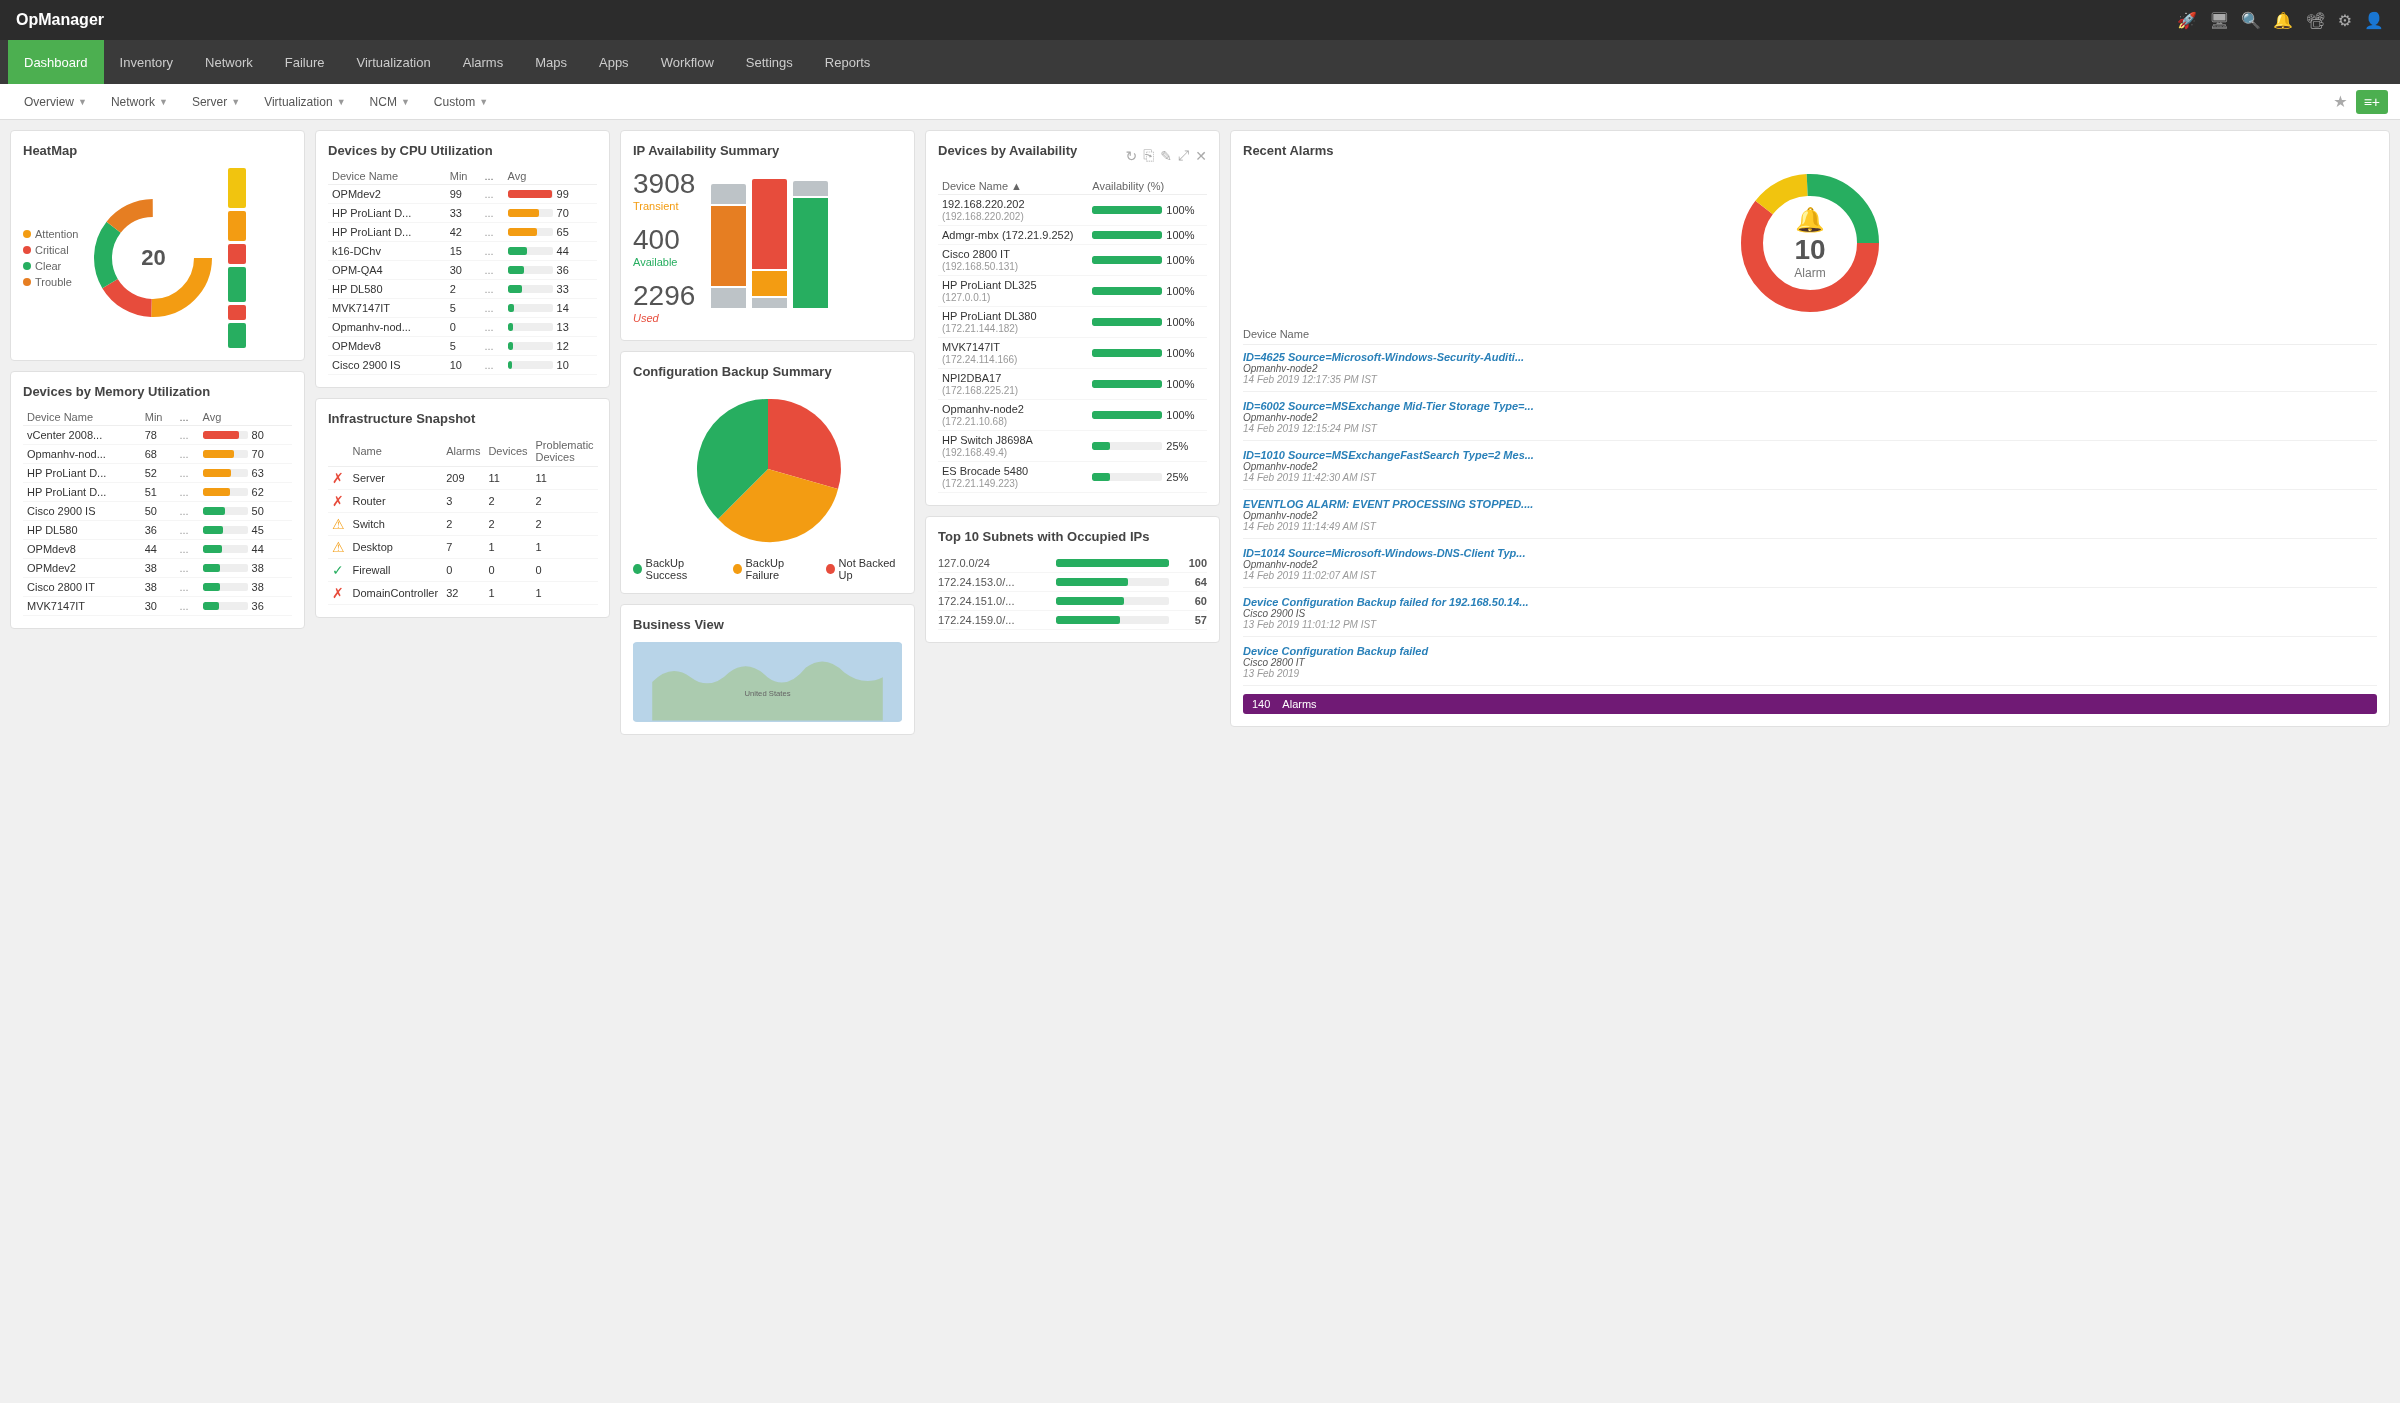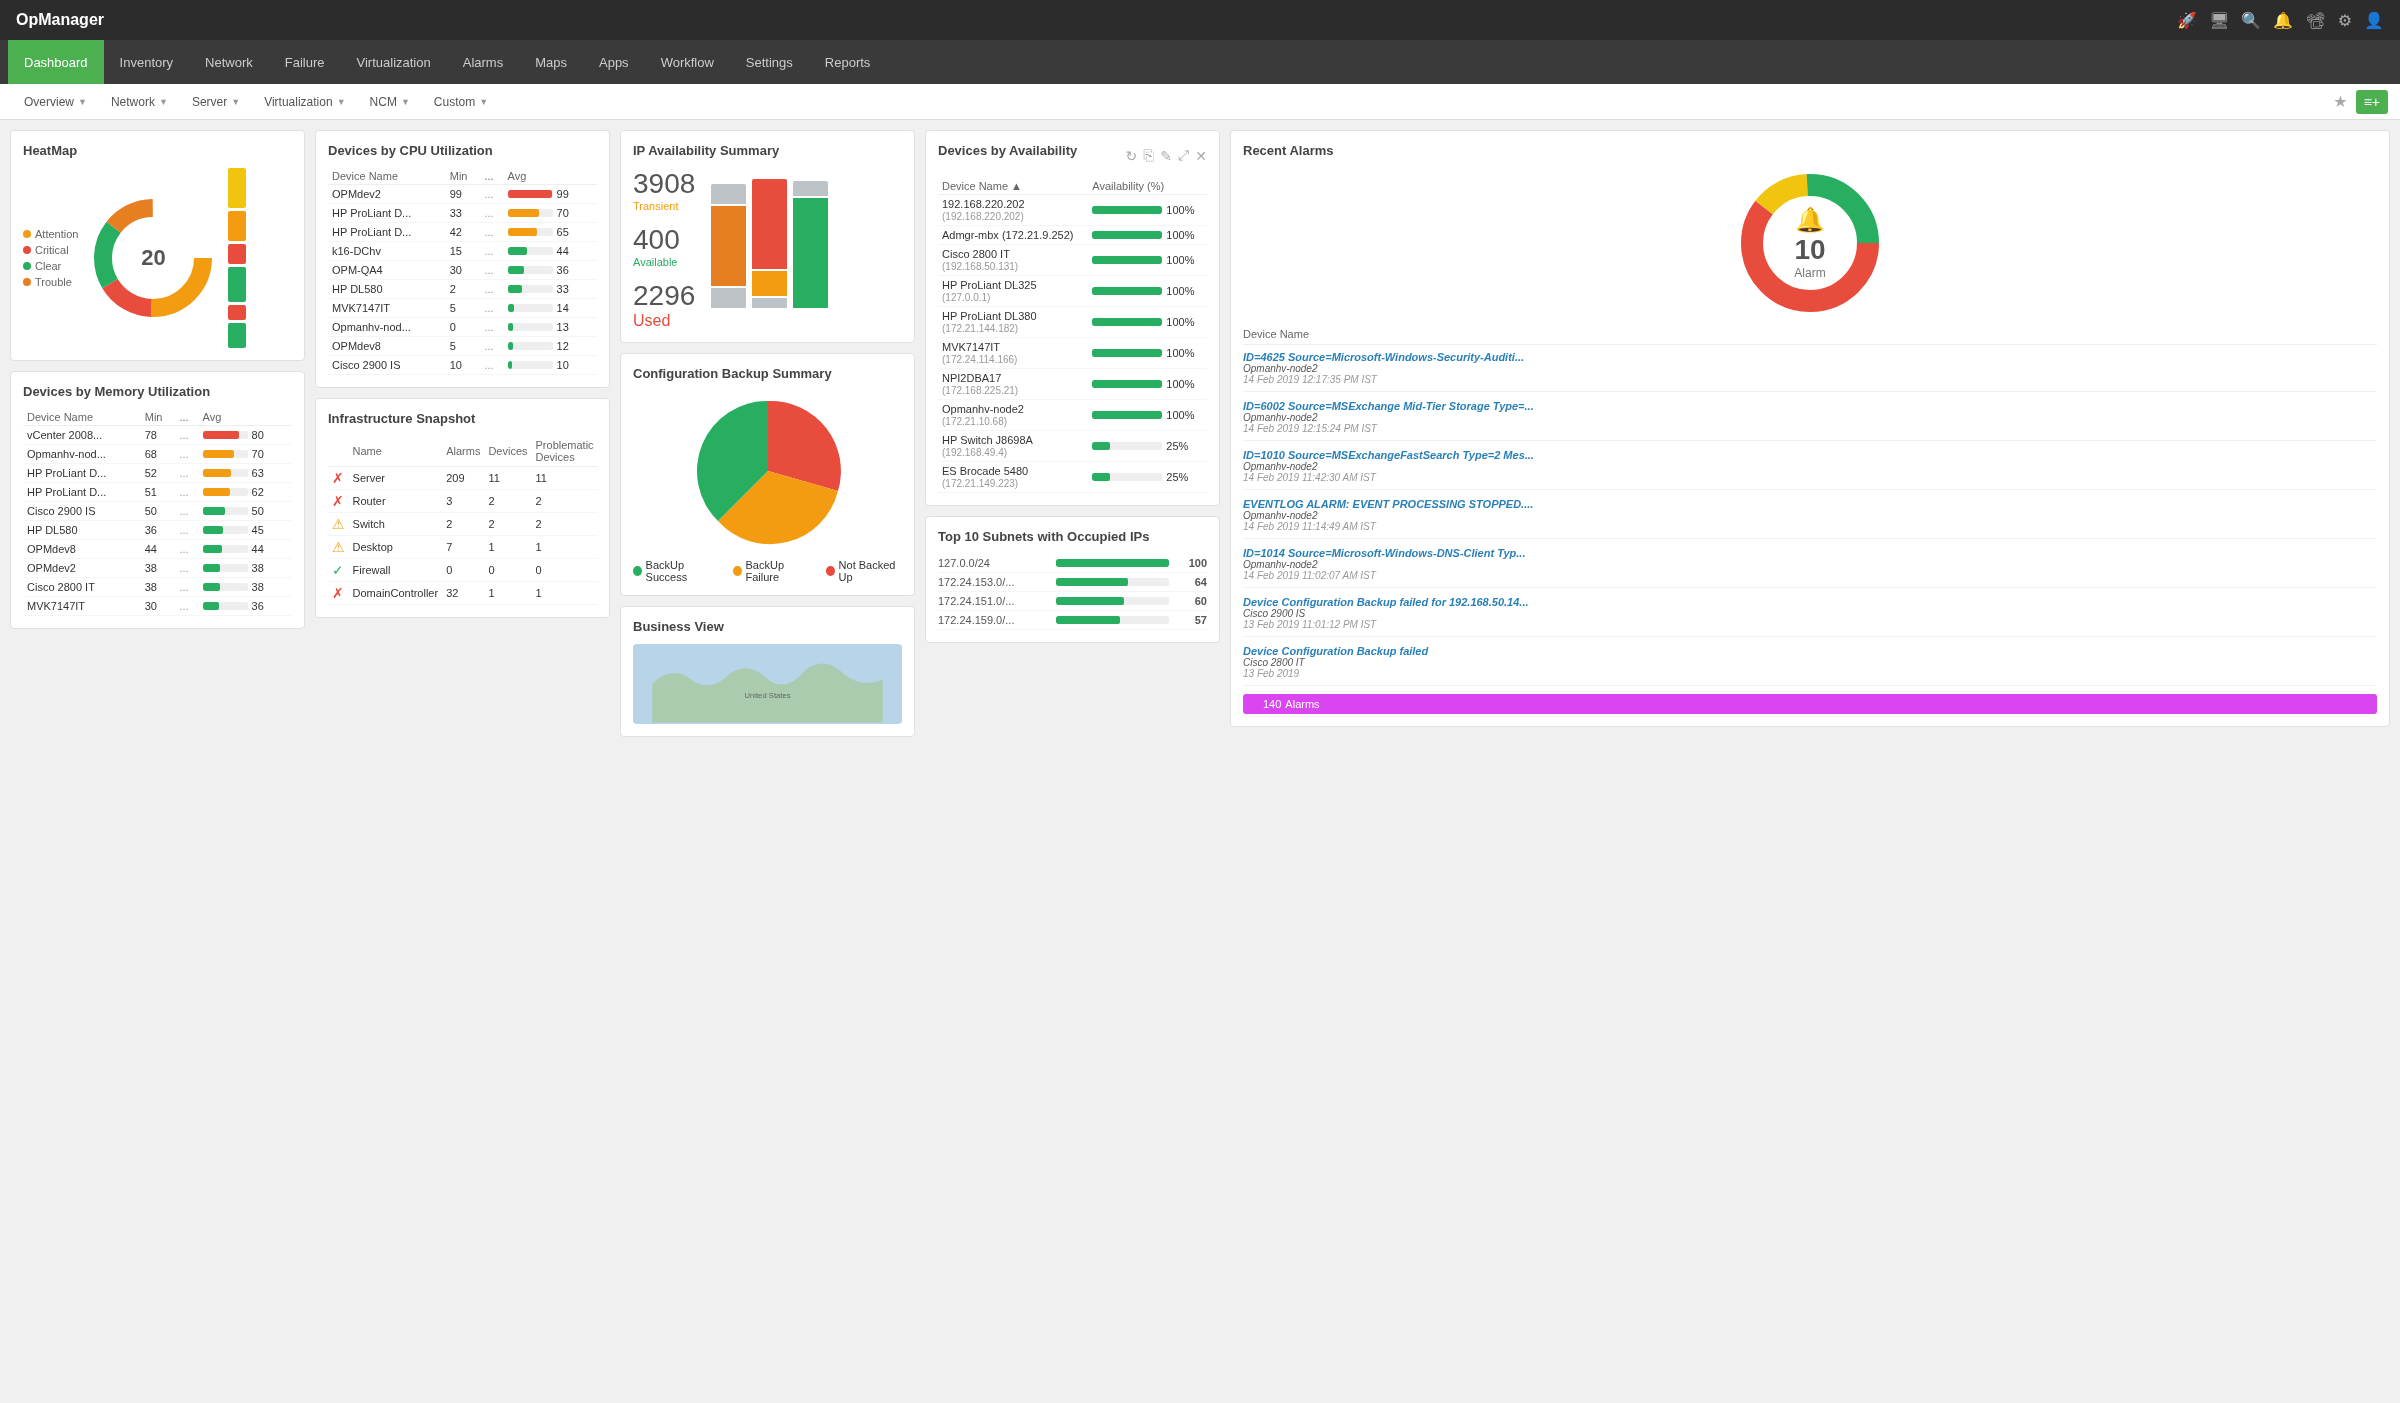--- a/index.html
+++ b/index.html
@@ -71,21 +71,21 @@
     .status-red { color: #e74c3c; }
     .status-yellow { color: #f39c12; }
     .status-green { color: #27ae60; }
 
     
     .ip-summary { display: flex; align-items: flex-start; gap: 16px; }
     .ip-numbers { display: flex; flex-direction: column; gap: 12px; }
     .ip-count { font-size: 28px; font-weight: normal; color: #555; }
     .ip-label-transient { color: #f39c12; font-size: 11px; }
     .ip-label-available { color: #27ae60; font-size: 11px; }
-    .ip-label-used { color: #e74c3c; font-size: 16px; }
+    .ip-label-used { color: #e74c3c; font-size: 11px; font-style: italic; }
     .ip-bars { display: flex; gap: 6px; align-items: flex-end; height: 160px; }
 
     
     .backup-pie-container { display: flex; justify-content: center; align-items: center; flex-direction: column; }
     .backup-legend { display: flex; gap: 16px; font-size: 11px; margin-top: 8px; }
     .backup-legend-item { display: flex; align-items: center; gap: 4px; }
     .legend-sq { width: 10px; height: 10px; border-radius: 50%; }
 
     
     .avail-table { width: 100%; border-collapse: collapse; font-size: 11px; }
@@ -882,20 +882,20 @@
     <div class="alarm-device">Cisco 2900 IS</div>
     <div class="alarm-time">13 Feb 2019 11:01:12 PM IST</div>
           </div>
           <div class="alarm-item">
     <div class="alarm-id">Device Configuration Backup failed</div>
     <div class="alarm-device">Cisco 2800 IT</div>
     <div class="alarm-time">13 Feb 2019</div>
           </div>
         </div>
 
-      <div style="margin-top:8px;display:flex;align-items:center;gap:4px;background:#d946ef;color:white;padding:4px 20px;border-radius:3px;font-size:11px;cursor:pointer;">
+      <div style="margin-top:8px;display:flex;align-items:center;gap:12px;background:#701a75;color:white;padding:4px 9px;border-radius:3px;font-size:11px;cursor:pointer;">
         <span>140</span>
         <span>Alarms</span>
       </div>
     </div>
   </div>
 
 </div>
 
 </body></html>

